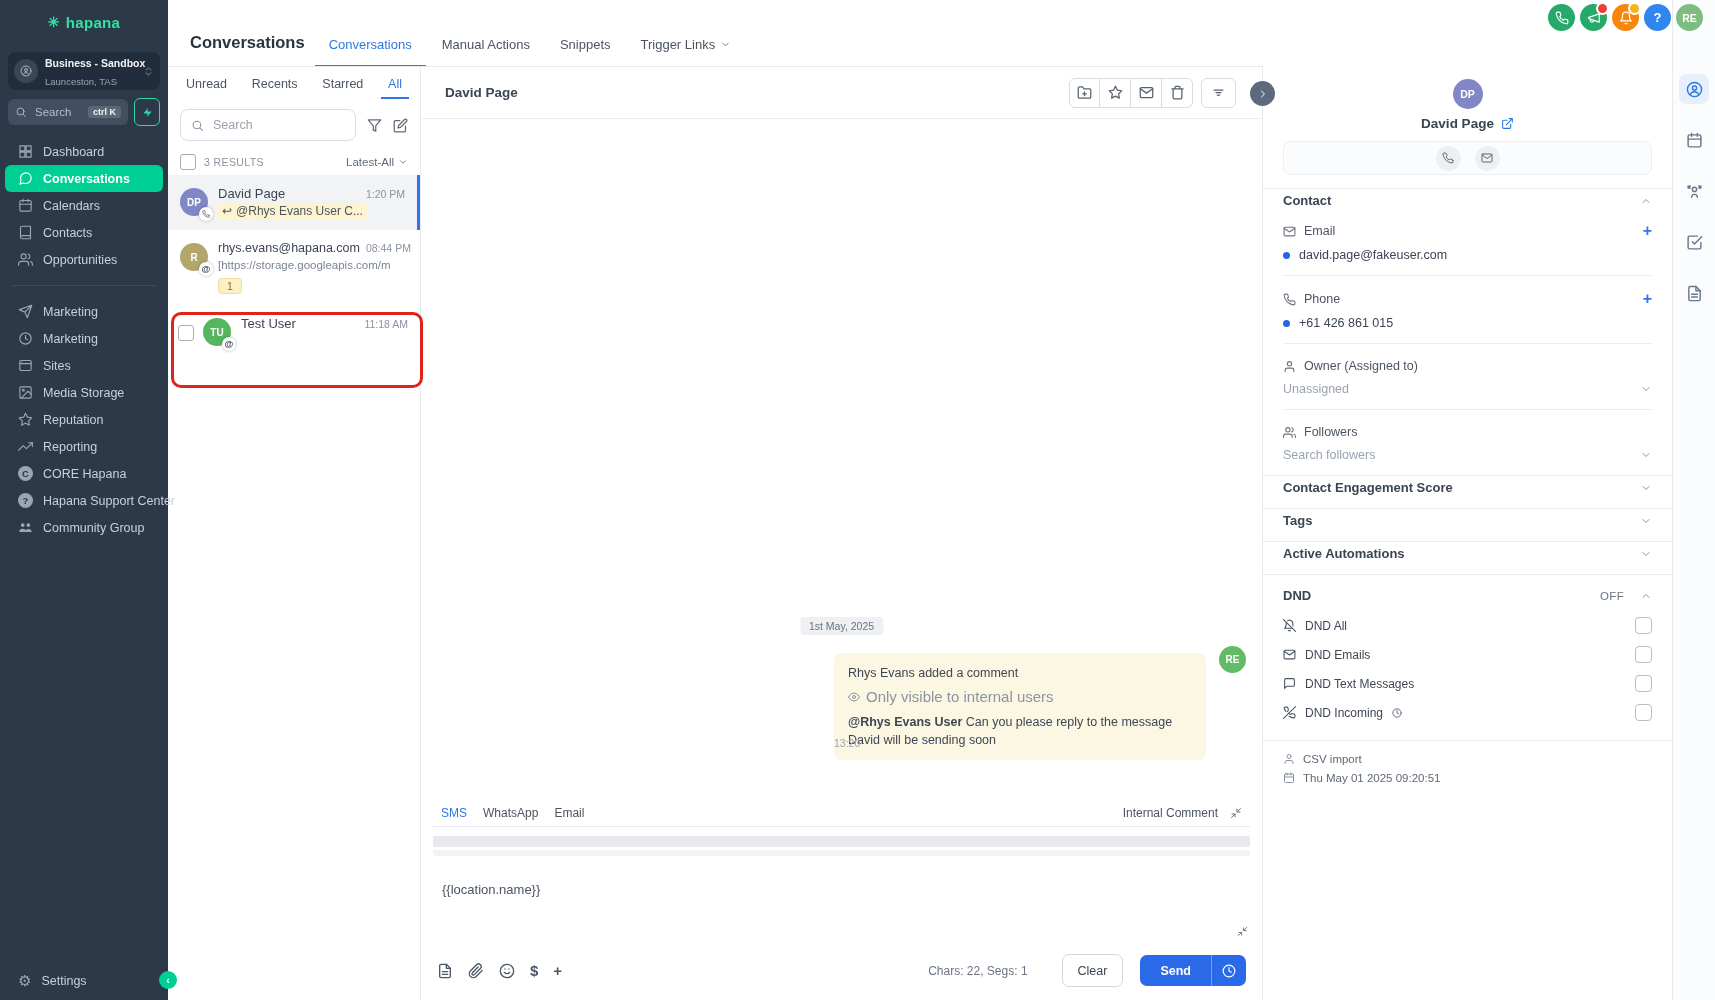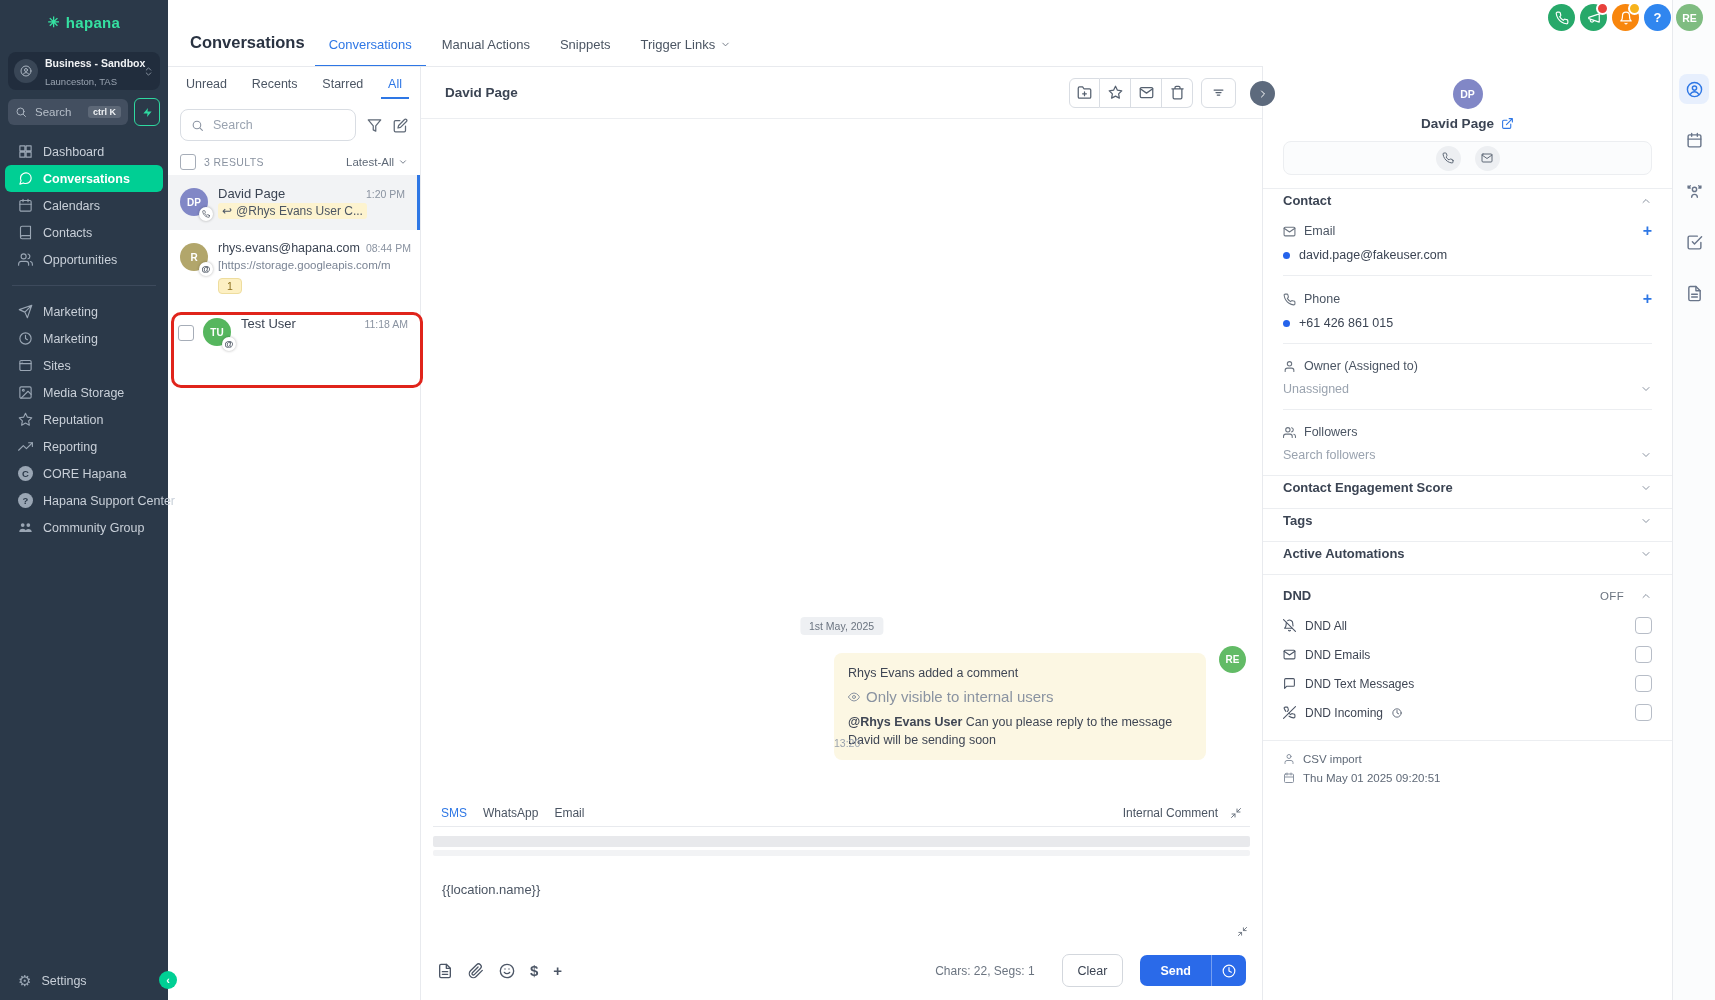--- a/index.html
+++ b/index.html
@@ -156,21 +156,21 @@
   .comp-right svg{width:12px;height:12px;color:#6b7480}
   .skel1{margin-top:9px;height:11px;background:#e8e9ec;border-radius:2px}
   .skel2{margin-top:3px;height:6px;background:#f2f3f5;border-radius:2px}
   .comp-msg{margin-top:26px;padding:0 9px;font-size:13px;color:#4b5563;min-height:60px;cursor:text}
   .comp-resize{position:absolute;right:2px;top:126px;color:#6b7480;cursor:pointer}
   .comp-resize svg{width:11px;height:11px}
   .comp-toolbar{position:absolute;left:0;right:0;bottom:13px;display:flex;align-items:center;gap:15px;padding:0 4px}
   .cico{color:#4c5666;cursor:pointer}
   .cico svg{width:16px;height:16px}
   .cico.txt{font-size:15px;font-weight:bold;line-height:1}
-  .comp-stats{margin-left:auto;font-size:12px;color:#6b7480;margin-right:12px}
+  .comp-stats{margin-left:auto;font-size:12px;color:#6b7480;margin-right:19px}
   .btn-clear{height:31px;padding:0 15px;border:1px solid #d3d7dd;border-radius:7px;background:#fff;font-size:12.5px;
              color:#3b4453;display:flex;align-items:center;cursor:pointer}
   .btn-send{height:31px;display:flex;border-radius:7px;overflow:hidden;margin-left:2px;cursor:pointer}
   .send-main{background:#2a6ae9;color:#fff;font-size:12.5px;font-weight:bold;display:flex;align-items:center;
              padding:0 20px;border-right:1px solid rgba(255,255,255,.35)}
   .send-clock{background:#2a6ae9;width:34px;display:flex;align-items:center;justify-content:center;color:#fff}
   .send-clock svg{width:14px;height:14px}
 
   
   .contact-panel{position:absolute;right:0;top:0;bottom:0;width:410px;border-left:1px solid #e8eaee;

